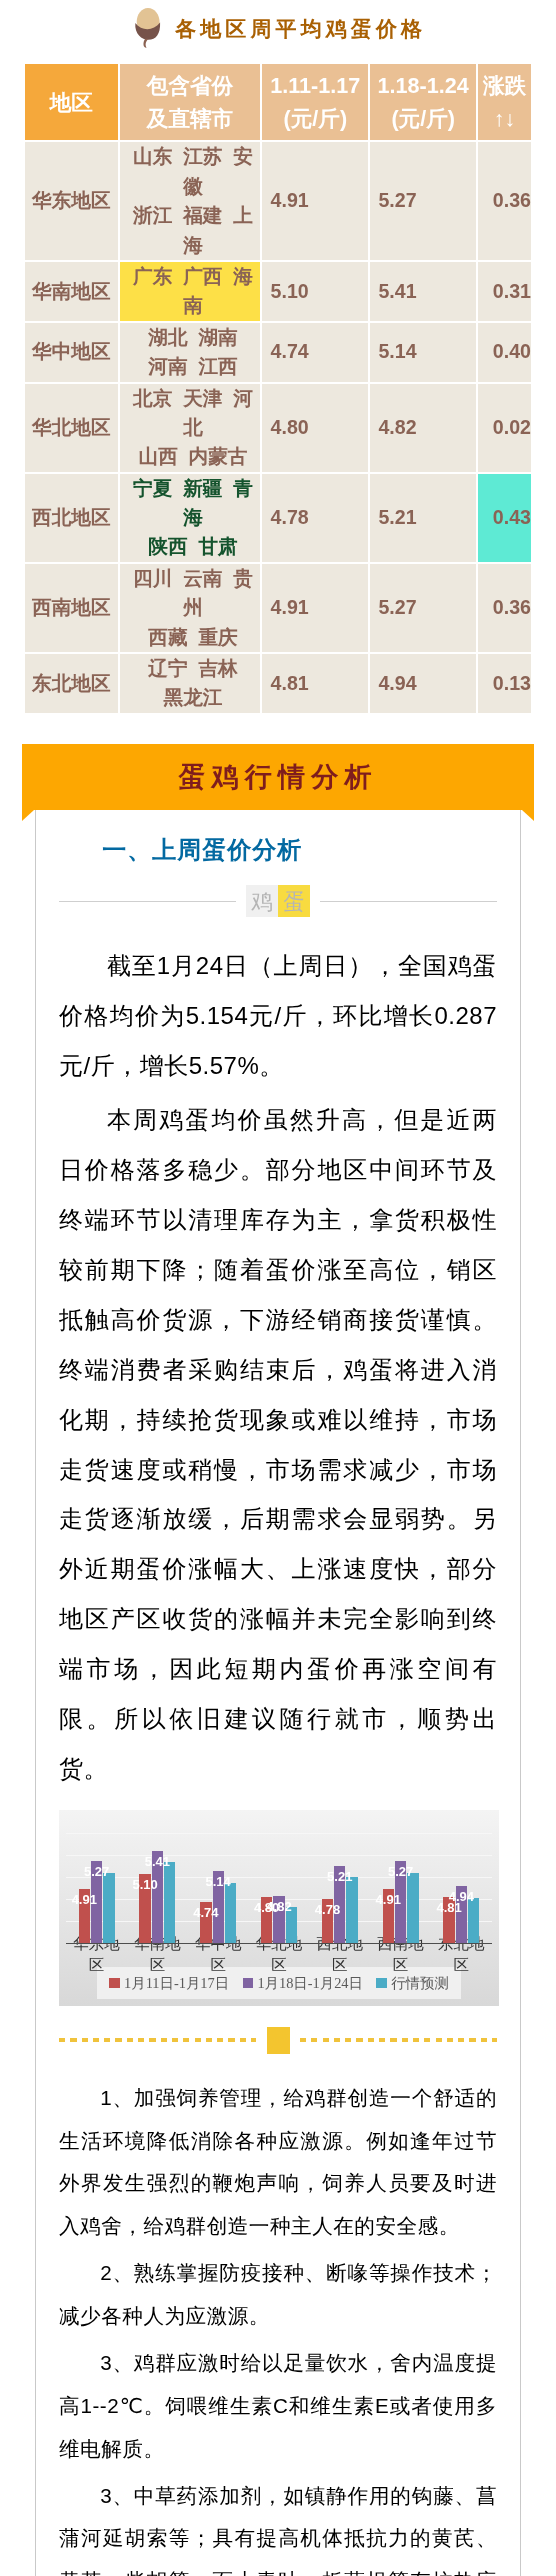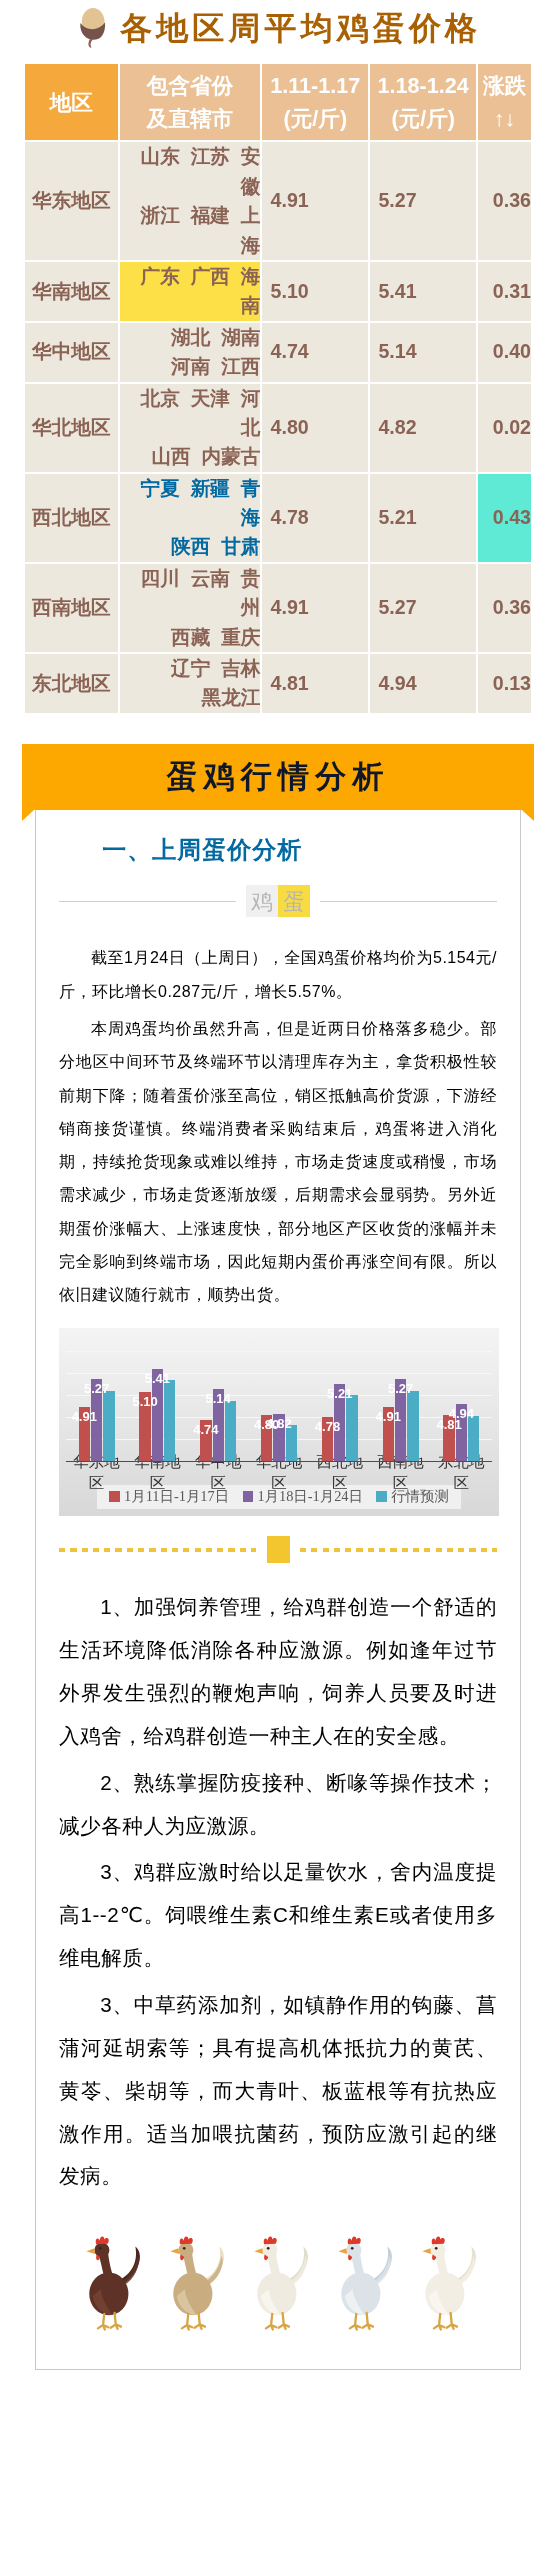--- a/index.html
+++ b/index.html
@@ -6,69 +6,69 @@
   html,body { background:#fff; }
   body {
     width:556px; min-height:2635px; margin:0 auto;
     font-family:"Liberation Sans","DejaVu Sans",sans-serif;
     color:#000;
   }
 
   
   .page-header { display:flex; align-items:center; justify-content:center; padding-top:8.2px; height:49px; }
   .egg-icon { width:34px; height:43px; margin-right:11.3px; flex:0 0 auto; }
-  .page-title { font-size:32px; font-weight:bold; letter-spacing:4.1px; color:#A96003;text-align:right; }
+  .page-title { font-size:21px; font-weight:bold; letter-spacing:4.1px; color:#A96003;text-align:right; }
 
   
   table.price { width:510px; margin:13.4px auto 0; border-collapse:separate; border-spacing:2.1px; background:#fff; }
   table.price th, table.price td { vertical-align:middle; }
   th.c-region { background:#F5A83B; }
   th.c-rest   { background:#EAC094; }
   table.price th { color:#fff; font-size:21.6px; font-weight:bold; height:76px; text-align:center; line-height:1.55; }
   table.price td { background:#EDE8DE; color:#8A6355; font-weight:bold; height:58px; font-size:19.6px; line-height:1.5; }
   td.region-cell { text-align:center; }
-  td.prov-cell { text-align:right; padding-left:6px; white-space:pre-wrap; }
+  td.prov-cell { text-align:center; padding-left:6px; white-space:pre-wrap; }
   td.num-cell { text-align:left; padding-left:8.2px; font-size:20.6px; }
   td.chg-cell { text-align:right; padding-left:7px; font-size:20.6px; }
 
   
   .banner-wrap { position:relative; margin:29px 22px 0; }
   .banner { background:#FDA701; height:66px; display:flex; align-items:center; justify-content:center; }
-  .banner-label { color:#0f172a; font-size:31px; font-weight:bold; letter-spacing:6.2px; }
+  .banner-label { color:#7f1d1d; font-size:27px; font-weight:bold; letter-spacing:6.2px; }
   .fold { position:absolute; top:66px; width:0; height:0; }
   .fold-left  { left:0;  border-top:11.3px solid #FDA701; border-right:12.4px solid transparent; }
   .fold-right { right:0; border-top:11.3px solid #FDA701; border-left:12.4px solid transparent; }
 
   
   .card { margin:0 35px; border:1px solid #C9C9C9; border-top:none; background:#fff; padding:24px 23px 36px; }
 
   .sec-heading { font-size:24px; font-weight:bold; color:#0369a1; text-indent:1.8em; letter-spacing:1px; }
 
   
   .tag-divider { display:flex; align-items:center; margin-top:19.6px; height:32px; }
   .tag-divider .line { flex:1; height:1px; background:#CFCFCF; }
   .tag-box { width:32px; height:32px; display:flex; align-items:center; justify-content:center; font-size:21.6px; color:#B5B5B5; }
   .tag-box.grey { background:#F0F0F0; margin-left:10.3px; }
   .tag-box.yellow { background:#F8DB40; margin-right:10.3px; }
 
   .body-text { margin-top:24px; }
-  .body-text p { font-size:16px; line-height:2.08; text-align:justify; text-indent:2em; margin-bottom:4.1px; letter-spacing:0.5px; }
+  .body-text p { font-size:24px; line-height:2.08; text-align:justify; text-indent:2em; margin-bottom:4.1px; letter-spacing:0.5px; }
 
   
   .chart-box { width:440px; margin:16.5px auto 0; background:linear-gradient(#F4F4F4,#D8D8D8); padding:23px 7.2px 4.1px; }
   .plot { position:relative; height:111px; border-bottom:1.5px solid #4D4D4D;
           background-image:repeating-linear-gradient(to top, transparent 0 21px, #F7F7F7 21px 22px);
           display:flex; }
   .bar-group { flex:1; display:flex; align-items:flex-end; justify-content:center; gap:1px; }
   .bar { width:11.3px; position:relative; }
   .bar-label { position:absolute; top:2.1px; left:50%; transform:translateX(-50%);
                color:#fff; font-size:13px; font-weight:bold; white-space:nowrap; z-index:2; }
   .xlabels { display:flex; height:21.6px; align-items:center; }
   .xlabels div { flex:1; text-align:center; font-size:15.5px; color:#333; font-family:"Liberation Serif","DejaVu Serif",serif; }
-  .legend { background:#F0F0F0; margin:1px 31px 3.1px; height:24px; display:flex; align-items:center; justify-content:center; gap:13.4px; }
+  .legend { background:#F0F0F0; margin:1px 31px 3.1px; height:32px; display:flex; align-items:center; justify-content:center; gap:13.4px; }
   .legend-item { display:flex; align-items:center; gap:4.6px; font-size:14.4px; color:#595959; font-family:"Liberation Serif","DejaVu Serif",serif; }
   .legend-swatch { width:10.3px; height:10.3px; display:inline-block; }
 
   
   .yellow-divider { display:flex; align-items:center; margin-top:20.6px; height:27px; }
   .ydash { flex:1; height:4.1px; background-image:repeating-linear-gradient(90deg,#F0C33C 0 6.2px,transparent 6.2px 11.3px); }
   .ysquare { width:23px; height:27px; background:#F3C52F; margin:0 10.3px; }
 
   .section2-heading { margin-top:23px; }
   .body-text2 { margin-top:23px; }
@@ -146,21 +146,21 @@
       </tr>
       <tr>
         <td class="region-cell" style="background: rgb(237, 232, 222); color: rgb(138, 99, 85);">华北地区</td>
         <td class="prov-cell" style="background: rgb(237, 232, 222); color: rgb(138, 99, 85);"><div>北京  天津  河北</div><div>山西  内蒙古</div></td>
         <td class="num-cell" style="background: rgb(237, 232, 222); color: rgb(138, 99, 85);">4.80</td>
         <td class="num-cell" style="background: rgb(237, 232, 222); color: rgb(138, 99, 85);">4.82</td>
         <td class="chg-cell" style="background: rgb(237, 232, 222); color: rgb(138, 99, 85);">0.02</td>
       </tr>
       <tr>
         <td class="region-cell" style="background: rgb(237, 232, 222); color: rgb(138, 99, 85);">西北地区</td>
-        <td class="prov-cell" style="background: rgb(237, 232, 222); color: #0369a1;"><div>宁夏  新疆  青海</div><div>陕西  甘肃</div></td>
+        <td class="prov-cell" style="background: rgb(237, 232, 222); color: #14532d;"><div>宁夏  新疆  青海</div><div>陕西  甘肃</div></td>
         <td class="num-cell" style="background: rgb(237, 232, 222); color: rgb(138, 99, 85);">4.78</td>
         <td class="num-cell" style="background: rgb(237, 232, 222); color: rgb(138, 99, 85);">5.21</td>
         <td class="chg-cell" style="background: #5eead4; color: rgb(138, 99, 85);">0.43</td>
       </tr>
       <tr>
         <td class="region-cell" style="background: rgb(237, 232, 222); color: rgb(138, 99, 85);">西南地区</td>
         <td class="prov-cell" style="background: rgb(237, 232, 222); color: rgb(138, 99, 85);"><div>四川  云南  贵州</div><div>西藏  重庆</div></td>
         <td class="num-cell" style="background: rgb(237, 232, 222); color: rgb(138, 99, 85);">4.91</td>
         <td class="num-cell" style="background: rgb(237, 232, 222); color: rgb(138, 99, 85);">5.27</td>
         <td class="chg-cell" style="background: rgb(237, 232, 222); color: rgb(138, 99, 85);">0.36</td>

